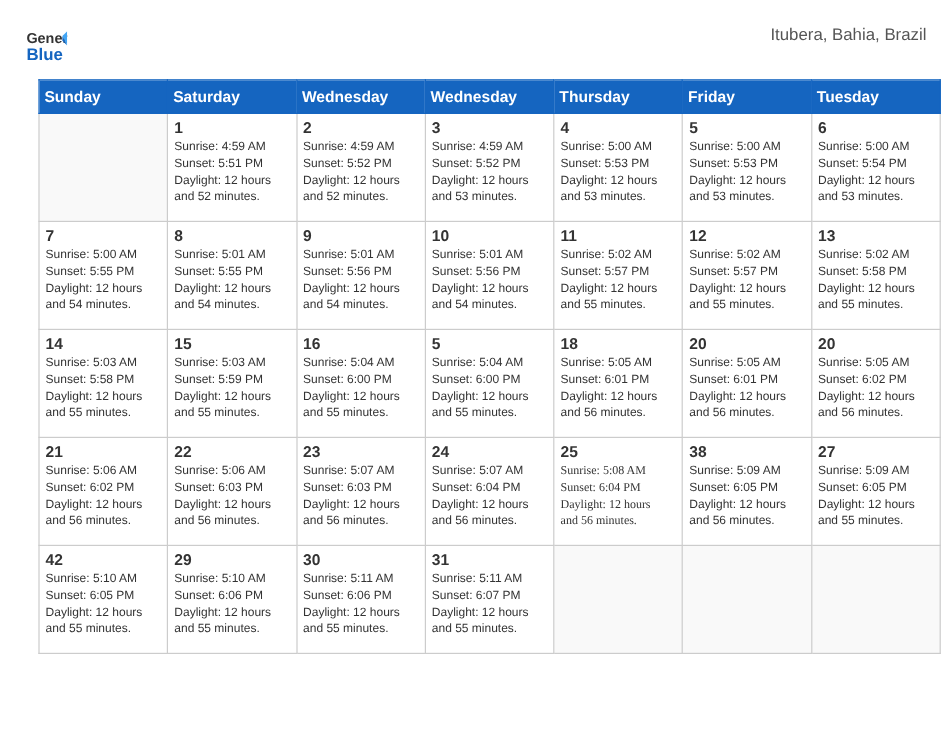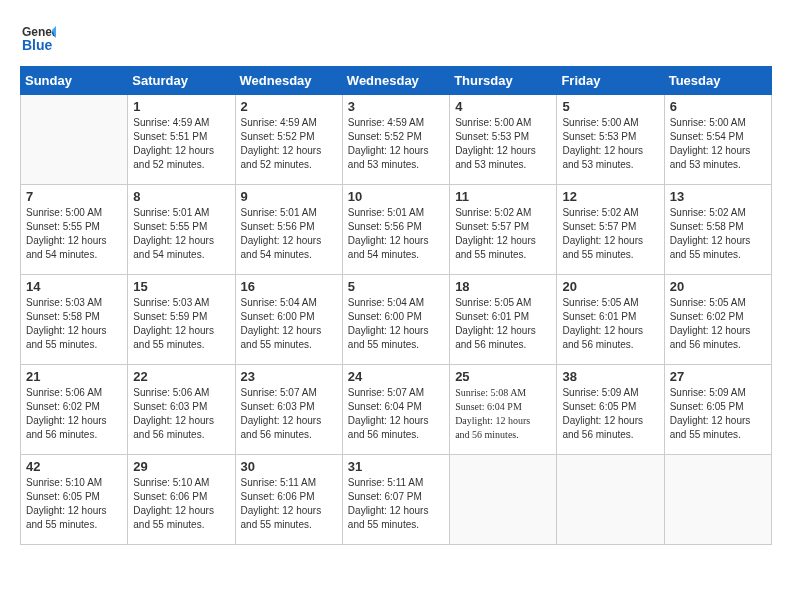--- a/index.html
+++ b/index.html
@@ -34,20 +34,21 @@
       color: #333;
     }
     .location {
       font-size: 14px;
       color: #555;
     }
     .calendar {
       width: 100%;
       border-collapse: collapse;
       font-size: 11px;
+      margin-left: 12px;
     }
     .calendar th {
       background-color: #1565c0;
       color: #fff;
       padding: 6px 4px;
       text-align: left;
       font-size: 13px;
       border: 1px solid #1565c0;
     }
     .calendar td {
@@ -79,20 +80,21 @@
 <div class="header-area">
   <div class="logo">
     <svg class="logo-icon" viewBox="0 0 36 36">
       <text x="2" y="16" font-family="Arial" font-size="12" font-weight="bold" fill="#333">General</text>
       <text x="2" y="30" font-family="Arial" font-size="14" font-weight="bold" fill="#1565c0">Blue</text>
       <polygon points="32,10 36,18 32,14" fill="#1565c0"></polygon>
       <polygon points="32,10 36,6 36,18" fill="#42a5f5"></polygon>
     </svg>
   </div>
   <div class="title-area">
+    <div class="location">Itubera, Bahia, Brazil</div>
   </div>
 </div>
 
 <table class="calendar">
   <thead>
     <tr>
     <th>Sunday</th>
         <th>Saturday</th>
         <th>Wednesday</th>
         <th>Wednesday</th>

